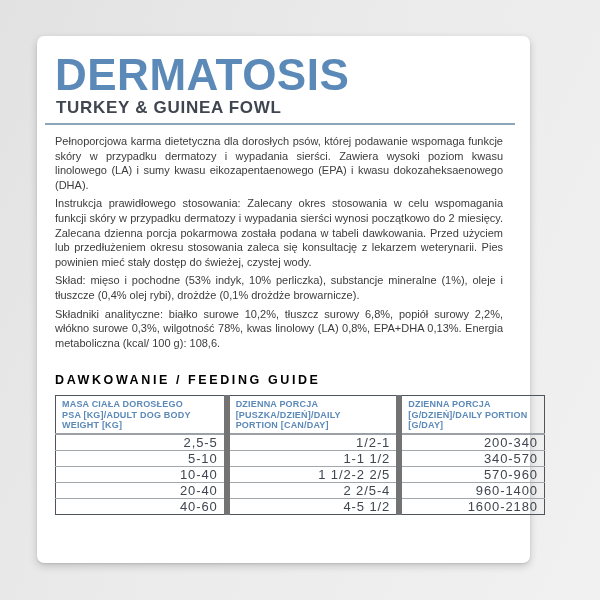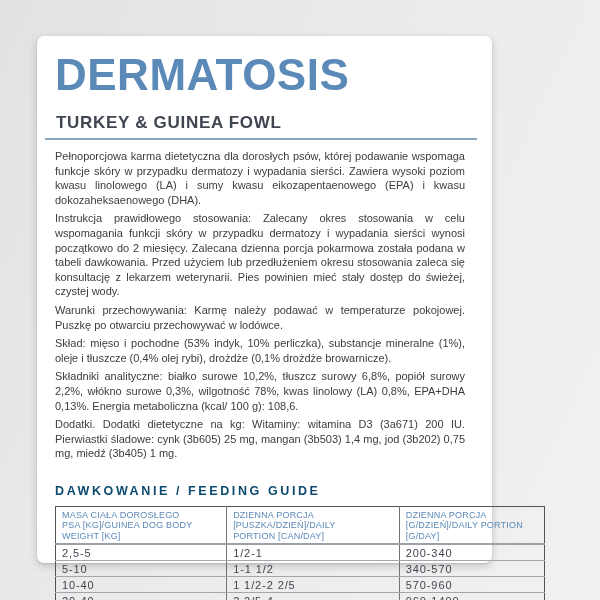--- a/index.html
+++ b/index.html
@@ -2,93 +2,92 @@
 <html><head>
 <meta charset="utf-8">
 <style>
   html,body{margin:0;padding:0;}
   body{
     width:600px;height:600px;position:relative;overflow:hidden;
     background:linear-gradient(115deg,#e2e2e2 0%,#ebebeb 45%,#f1f1f1 100%);
     font-family:"Liberation Sans", sans-serif;
   }
   .card{
-    position:absolute;left:37px;top:36px;width:455px;height:527px;
+    position:absolute;left:37px;top:36px;width:493px;height:527px;
     background:#ffffff;border-radius:7px;box-sizing:border-box;
     padding:16px 17px 0 18px;
     box-shadow:0 3px 8px rgba(0,0,0,0.18), 0 1px 2px rgba(0,0,0,0.10);
   }
   .title{
     margin:0;font-size:44px;line-height:46px;font-weight:800;
     color:#5b89b8;letter-spacing:0.5px;
   }
   .subtitle{
-    margin:15px 0 0 1px;font-size:17px;line-height:19px;font-weight:600;
+    margin:0 0 0 1px;font-size:17px;line-height:19px;font-weight:600;
     color:#3f4650;letter-spacing:0.7px;
   }
   .divider{
     border:none;border-top:2px solid #8ba5bd;
     margin:6px -2px 9px -10px;
   }
   .desc p{
     margin:0 10px 4px 0;font-size:11px;line-height:14.6px;color:#3c3c3c;
     text-align:justify;
   }
   .fg-heading{
-    margin:23px 0 0 0;font-size:12.5px;font-weight:bold;color:#0c4a6e;
+    margin:23px 0 0 0;font-size:12.5px;font-weight:bold;color:#000000;
     letter-spacing:2.6px;
   }
   table.fg{
     width:490px;margin-top:8px;border-collapse:collapse;table-layout:fixed;
     border:1px solid #4e545b;
   }
   table.fg th{
-    font-size:9px;font-weight:normal;color:#5b89b8;text-align:left;
+    font-size:9px;font-weight:bold;color:#5b89b8;text-align:left;
     vertical-align:top;line-height:10.5px;letter-spacing:0.2px;
     padding:3px 6px 2px 6px;border-bottom:2px solid #9ba1a7;
   }
   table.fg th span{display:block;}
   table.fg td{
-    font-size:11px;color:#3f4650;letter-spacing:0.9px;
+    font-size:13px;color:#3f4650;letter-spacing:0.9px;
     padding:2px 6px 1px 6px;line-height:11.5px;height:12px;
     border-bottom:1px solid #a2a7ac;
+    text-align:right;
   }
   table.fg tr:last-child td{border-bottom:none;}
-  table.fg th + th, table.fg td + td{border-left:1px solid #737373;}
+  table.fg th + th, table.fg td + td{border-left:6px solid #737373;}
 </style>
 </head>
 <body>
 
 <div class="card">
   <h1 class="title">DERMATOSIS</h1>
   <h2 class="subtitle">TURKEY &amp; GUINEA FOWL</h2>
   <hr class="divider">
 
   <div class="desc">
     <p>Pełnoporcjowa karma dietetyczna dla dorosłych psów, której podawanie wspomaga funkcje skóry w przypadku dermatozy i wypadania sierści. Zawiera wysoki poziom kwasu linolowego (LA) i sumy kwasu eikozapentaenowego (EPA) i kwasu dokozaheksaenowego (DHA).</p>
     <p>Instrukcja prawidłowego stosowania: Zalecany okres stosowania w celu wspomagania funkcji skóry w przypadku dermatozy i wypadania sierści wynosi początkowo do 2 miesięcy. Zalecana dzienna porcja pokarmowa została podana w tabeli dawkowania. Przed użyciem lub przedłużeniem okresu stosowania zaleca się konsultację z lekarzem weterynarii. Pies powinien mieć stały dostęp do świeżej, czystej wody.</p>
-    <p>Warunki przechowywania: Karmę należy podawać w temperaturze pokojowej. Puszkę po otwarciu przechowywać w lodówce.</p>
     <p>Skład: mięso i pochodne (53% indyk, 10% perliczka), substancje mineralne (1%), oleje i tłuszcze (0,4% olej rybi), drożdże (0,1% drożdże browarnicze).</p>
     <p>Składniki analityczne: białko surowe 10,2%, tłuszcz surowy 6,8%, popiół surowy 2,2%, włókno surowe 0,3%, wilgotność 78%, kwas linolowy (LA) 0,8%, EPA+DHA 0,13%. Energia metaboliczna (kcal/ 100 g): 108,6.</p>
-    <p>Dodatki. Dodatki dietetyczne na kg: Witaminy: witamina D3 (3a671) 200 IU. Pierwiastki śladowe: cynk (3b605) 25 mg, mangan (3b503) 1,4 mg, jod (3b202) 0,75 mg, miedź (3b405) 1 mg.</p>
   </div>
 
   <h3 class="fg-heading">DAWKOWANIE / FEEDING GUIDE</h3>
 
   <table class="fg">
     <colgroup>
       <col style="width:35%">
       <col style="width:35.3%">
       <col style="width:29.7%">
     </colgroup>
     <tbody>
         <tr>
       <th>
         <span>MASA CIAŁA DOROSŁEGO</span>
-        <span>PSA [KG]/GUINEA DOG BODY</span>
+        <span>PSA [KG]/ADULT DOG BODY</span>
         <span>WEIGHT [KG]</span>
       </th>
       <th>
         <span>DZIENNA PORCJA</span>
         <span>[PUSZKA/DZIEŃ]/DAILY</span>
         <span>PORTION [CAN/DAY]</span>
       </th>
       <th>
         <span>DZIENNA PORCJA</span>
         <span>[G/DZIEŃ]/DAILY PORTION</span>

